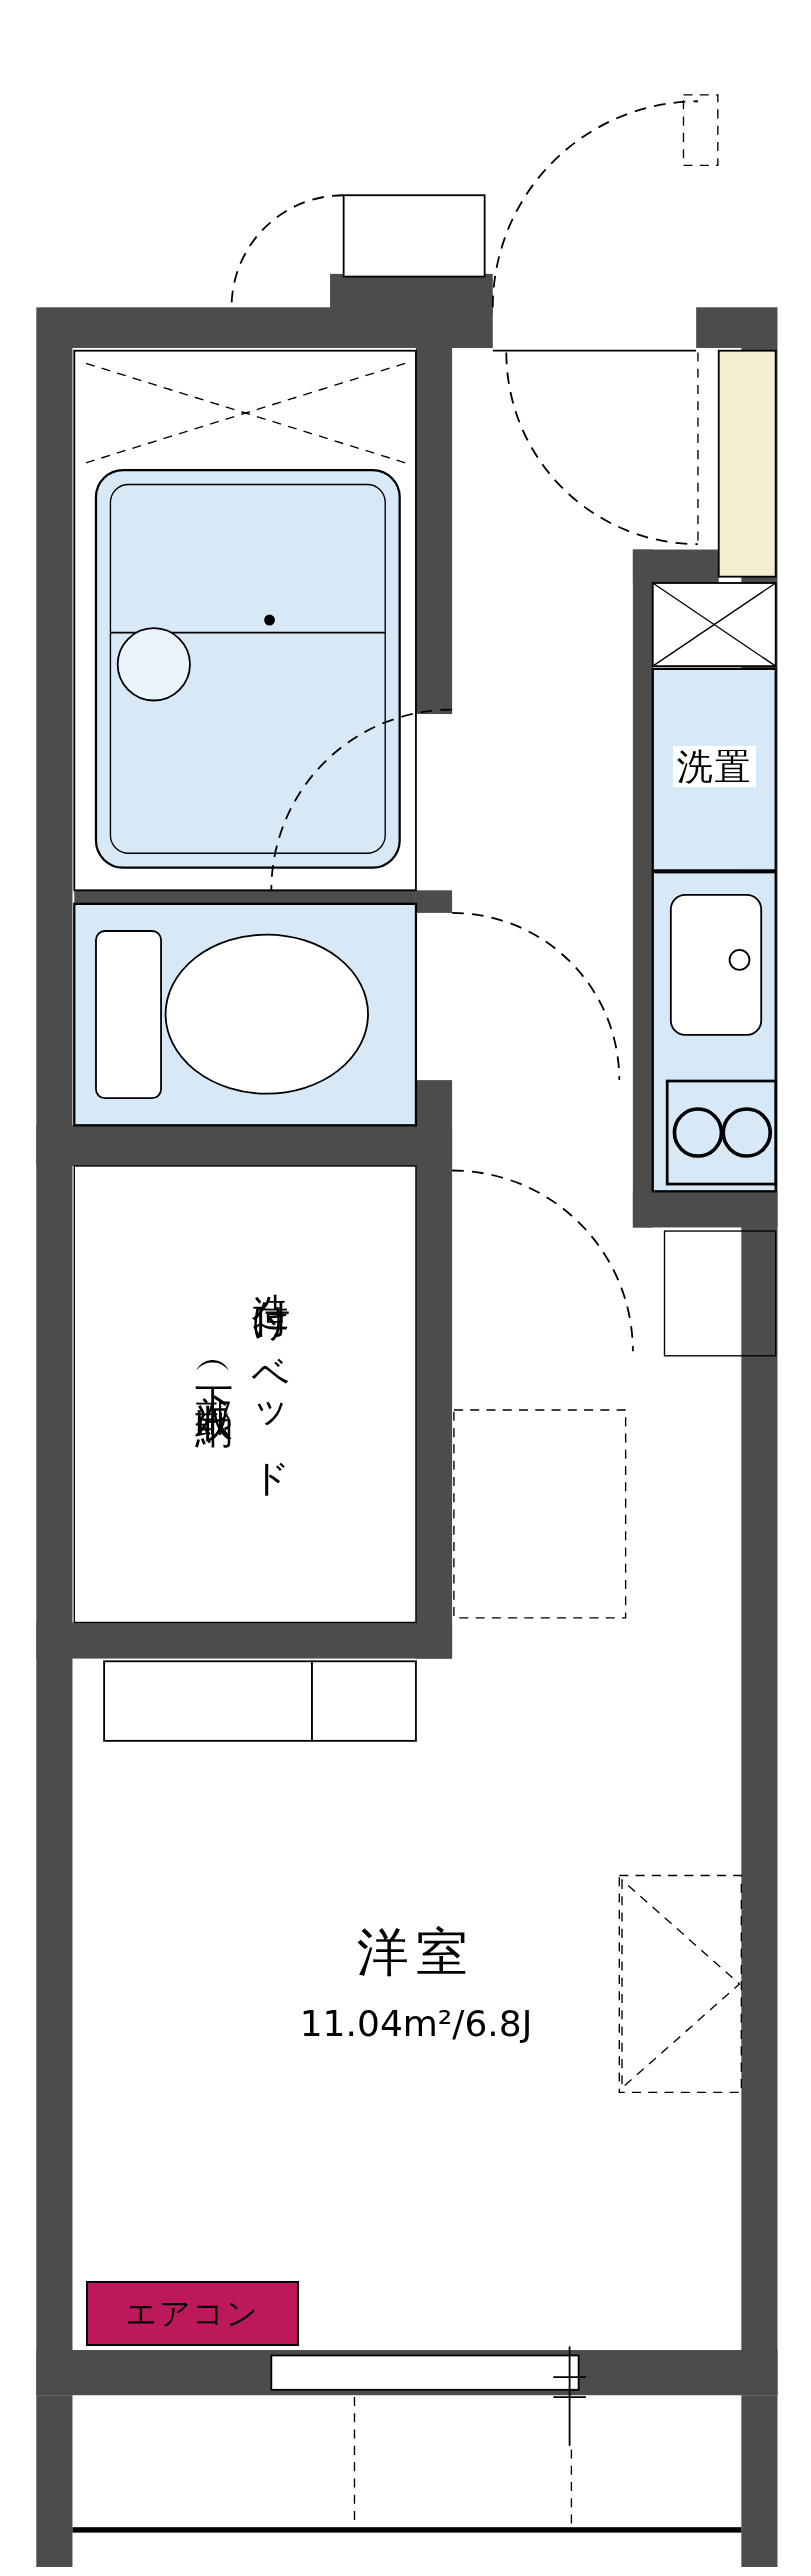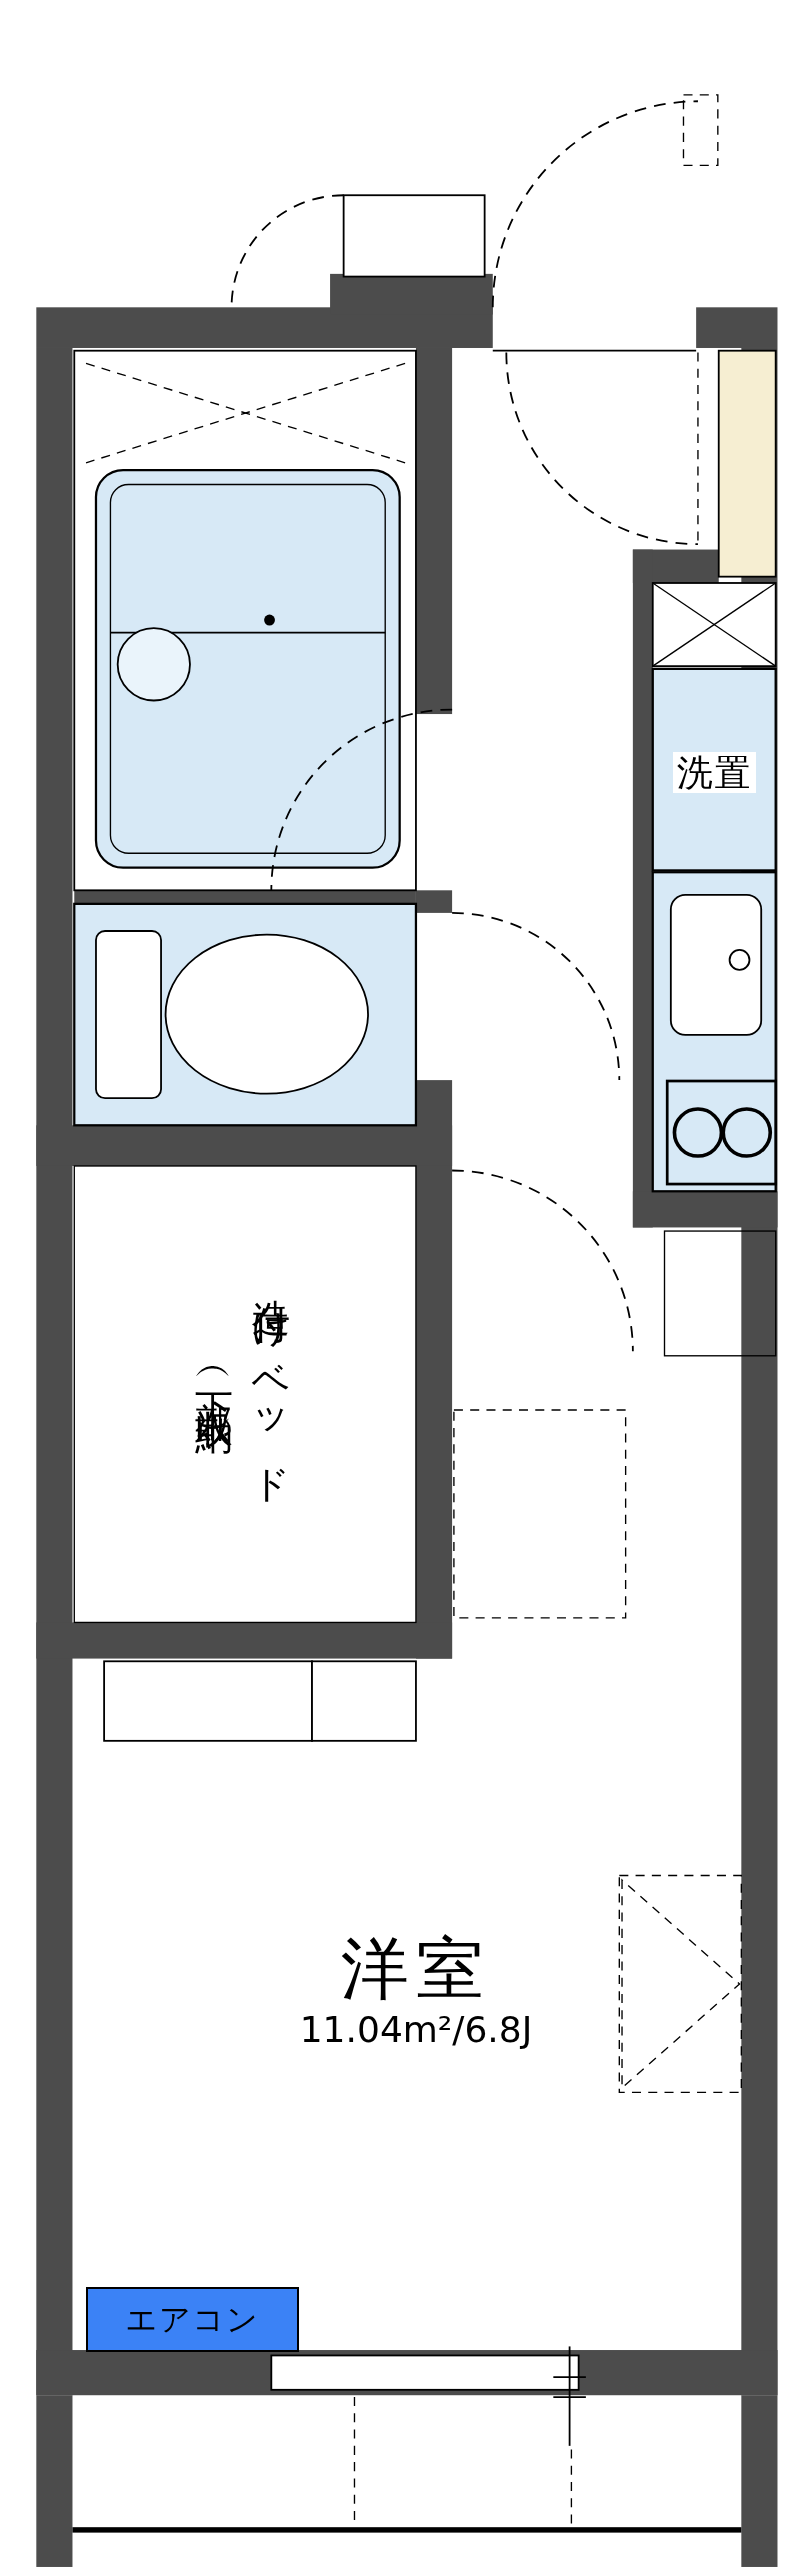--- a/index.html
+++ b/index.html
@@ -17,33 +17,33 @@
   .fix{fill:var(--fixture,#d7e9f6);stroke:var(--line,#000);stroke-width:2.5;}
   .whitebox{fill:#ffffff;stroke:var(--line,#000);stroke-width:2;}
   .thin{fill:none;stroke:var(--line,#000);stroke-width:1.5;}
   .solid{fill:none;stroke:var(--line,#000);stroke-width:2;}
   .bold{fill:none;stroke:var(--line,#000);stroke-width:4;}
   .dash{fill:none;stroke:var(--line,#000);stroke-width:2;stroke-dasharray:13 9;}
   .dashthin{fill:none;stroke:var(--line,#000);stroke-width:1.5;stroke-dasharray:10 8;}
   .cab{fill:var(--cabinet,#f6eed2);stroke:var(--line,#000);stroke-width:2;}
 
   
-  .label{position:absolute;color:#000;z-index:5;margin-top:6px;}
+  .label{position:absolute;color:#000;z-index:5;}
   .washer-label{left:653px;top:743px;width:123px;text-align:center;font-size:36px;letter-spacing:1.8px;}
   .washer-label span{background:#fff;padding:0 3.6px;}
   .bed-label{
     left:136px;top:1170px;width:163px;height:407px;
     writing-mode:vertical-rl;text-orientation:upright;
     font-size:38px;letter-spacing:8.1px;line-height:1.5;text-align:center;
   }
   .bed-label span{display:block;}
-  .room-name{left:235px;top:1918px;width:362px;text-align:center;font-size:68px;letter-spacing:7.2px;}
+  .room-name{left:235px;top:1918px;width:362px;text-align:center;font-size:52px;letter-spacing:7.2px;}
   .room-area{left:190px;top:2003px;width:452px;text-align:center;font-size:36px;}
   .aircon-box{
-    left:86px;top:2281px;width:213px;height:65px;border:2.7px solid #000;background:#3b82f6;
+    left:86px;top:2281px;width:213px;height:65px;border:2.7px solid #000;background:#be185d;
     display:flex;align-items:center;justify-content:center;font-size:31px;letter-spacing:1.8px;box-sizing:border-box;
   }
 </style>
 </head>
 <body>
 
 <div class="plan">
 
   <svg width="812" height="2576" viewBox="0 0 898 2850">
 

